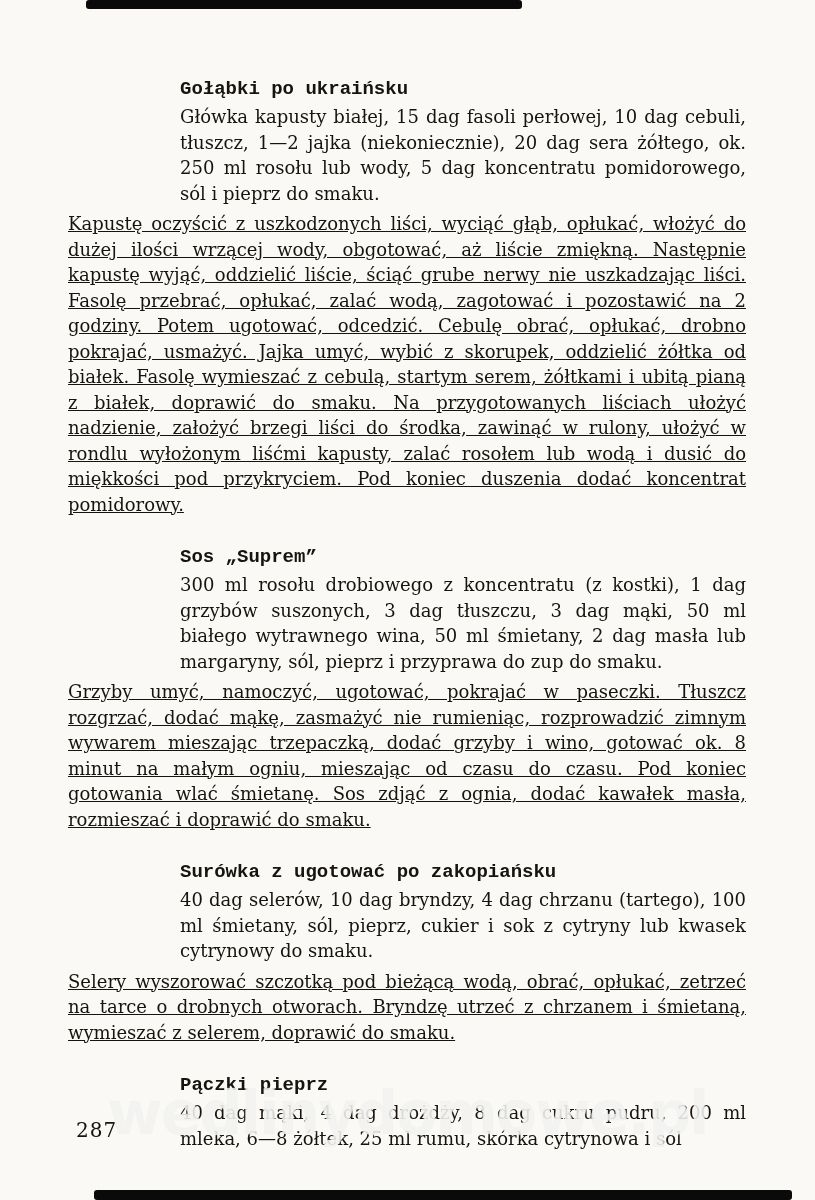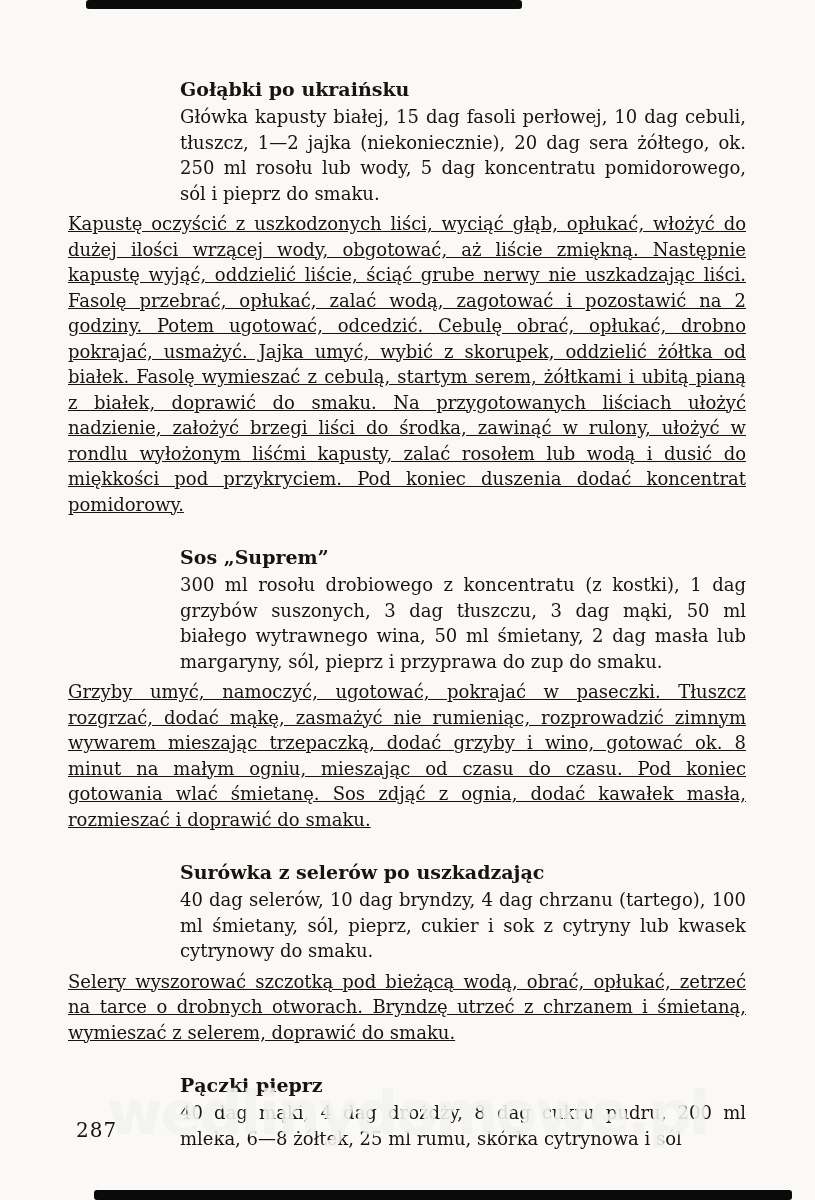--- a/index.html
+++ b/index.html
@@ -40,20 +40,21 @@
   }
   .recipe {
     margin: 0 0 27px 0;
   }
   .recipe-title {
     font-size: 19px;
     font-weight: bold;
     line-height: 26px;
     margin: 0 0 2px 112px;
     padding: 0;
+    font-family: Liberation Mono, monospace;
   }
   .ingredients {
     margin: 0 0 5px 112px;
     text-align: justify;
     font-size: 18px;
     line-height: 25.5px;
   }
   .instructions {
     margin: 0;
     text-align: justify;
@@ -97,21 +98,21 @@
     <p class="instructions">Kapustę oczyścić z uszkodzonych liści, wyciąć głąb, opłukać, włożyć do dużej ilości wrzącej wody, obgotować, aż liście zmiękną. Następnie kapustę wyjąć, oddzielić liście, ściąć grube nerwy nie uszkadzając liści. Fasolę przebrać, opłukać, zalać wodą, zagotować i pozostawić na 2 godziny. Potem ugotować, odcedzić. Cebulę obrać, opłukać, drobno pokrajać, usmażyć. Jajka umyć, wybić z skorupek, oddzielić żółtka od białek. Fasolę wymieszać z cebulą, startym serem, żółtkami i ubitą pianą z białek, doprawić do smaku. Na przygotowanych liściach ułożyć nadzienie, założyć brzegi liści do środka, zawinąć w rulony, ułożyć w rondlu wyłożonym liśćmi kapusty, zalać rosołem lub wodą i dusić do miękkości pod przykryciem. Pod koniec duszenia dodać koncentrat pomidorowy.</p>
   </section>
 
   <section class="recipe">
     <h2 class="recipe-title">Sos „Suprem”</h2>
     <p class="ingredients">300 ml rosołu drobiowego z koncentratu (z kostki), 1 dag grzybów suszonych, 3 dag tłuszczu, 3 dag mąki, 50 ml białego wytrawnego wina, 50 ml śmietany, 2 dag masła lub margaryny, sól, pieprz i przyprawa do zup do smaku.</p>
     <p class="instructions">Grzyby umyć, namoczyć, ugotować, pokrajać w paseczki. Tłuszcz rozgrzać, dodać mąkę, zasmażyć nie rumieniąc, rozprowadzić zimnym wywarem mieszając trzepaczką, dodać grzyby i wino, gotować ok. 8 minut na małym ogniu, mieszając od czasu do czasu. Pod koniec gotowania wlać śmietanę. Sos zdjąć z ognia, dodać kawałek masła, rozmieszać i doprawić do smaku.</p>
   </section>
 
   <section class="recipe">
-    <h2 class="recipe-title">Surówka z selerów po uszkadzając</h2>
+    <h2 class="recipe-title">Surówka z ugotować po zakopiańsku</h2>
     <p class="ingredients">40 dag selerów, 10 dag bryndzy, 4 dag chrzanu (tartego), 100 ml śmietany, sól, pieprz, cukier i sok z cytryny lub kwasek cytrynowy do smaku.</p>
     <p class="instructions">Selery wyszorować szczotką pod bieżącą wodą, obrać, opłukać, zetrzeć na tarce o drobnych otworach. Bryndzę utrzeć z chrzanem i śmietaną, wymieszać z selerem, doprawić do smaku.</p>
   </section>
 
   <section class="recipe">
     <h2 class="recipe-title">Pączki pieprz</h2>
     <p class="ingredients">40 dag mąki, 4 dag drożdży, 8 dag cukru pudru, 200 ml mleka, 6—8 żółtek, 25 ml rumu, skórka cytrynowa i sól</p>
   </section>
 
 </main>

